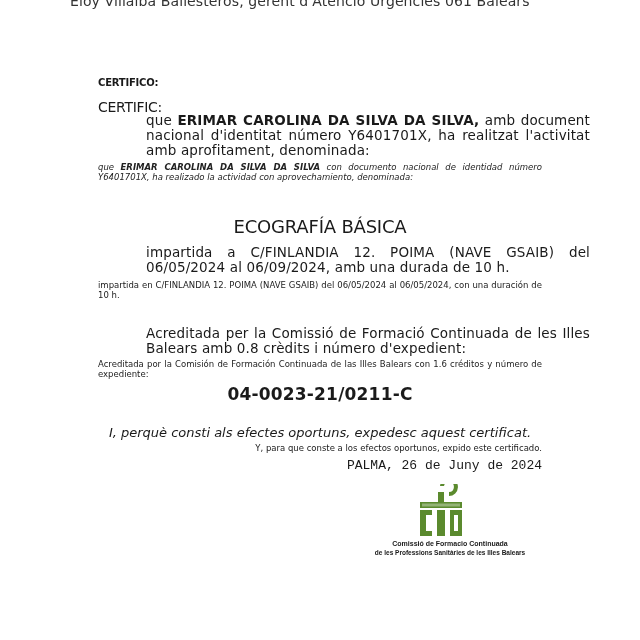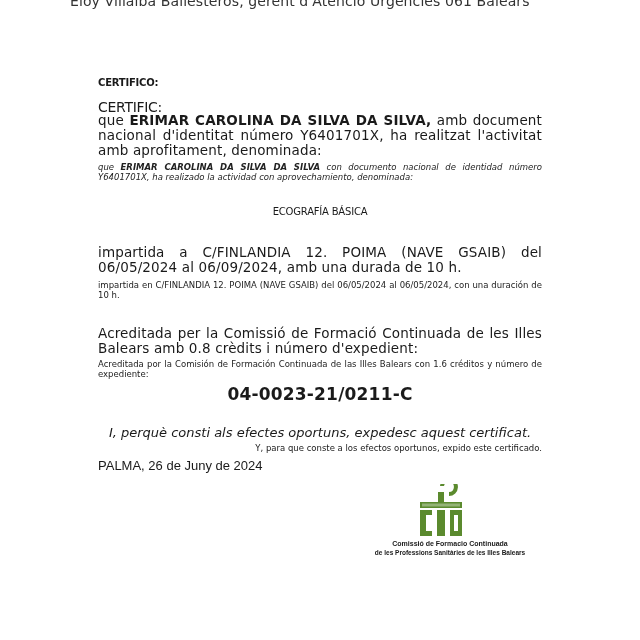--- a/index.html
+++ b/index.html
@@ -3,27 +3,27 @@
 <meta charset="utf-8">
 <style>
   html, body { margin: 0; padding: 0; background: #ffffff; }
   body { width: 640px; height: 640px; position: relative; overflow: hidden; color: #1a1a1a;
          font-family: "DejaVu Sans", sans-serif; }
   .abs { position: absolute; white-space: nowrap; }
   .header-line { left: 70px; top: -7px; font-size: 14px; color: #333; letter-spacing: 0.1px; }
   .cert-ca { left: 98px; top: 57px; font-size: 14px; font-weight: normal; letter-spacing: -0.3px; margin-top: 42px; }
   .cert-es { left: 98px; top: 77px; font-size: 10px; font-weight: bold; letter-spacing: -0.2px; }
   .para { position: absolute; left: 98px; width: 444px; }
-  .ca { font-size: 13.5px; line-height: 15px; text-align: justify; letter-spacing: 0.15px; }
+  .ca { font-size: 13.5px; line-height: 15px; text-align: justify; letter-spacing: 0.15px; margin-left: 48px; }
   .es { font-size: 8.5px; line-height: 10px; text-align: justify; color: #222; }
-  .title { left: 98px; width: 444px; top: 206px; font-size: 10px; text-align: center; position:absolute; letter-spacing: -0.2px;}
+  .title { left: 98px; width: 444px; top: 216px; font-size: 18px; text-align: center; position:absolute; letter-spacing: -0.2px;}
   .exp { position:absolute; left: 98px; width: 444px; top: 384px; font-size: 17px; font-weight: bold; text-align:center; letter-spacing: 0.2px; }
   .closing-ca { position:absolute; left: 98px; width: 444px; top: 425px; font-size: 13px; text-align:center;font-style:italic; }
   .closing-es { position:absolute; left: 98px; width: 444px; top: 443px; font-size: 8.5px; text-align:right; }
-  .place-date { position:absolute; left: 98px; width: 444px; top: 458px; font-size: 13px; text-align:left; font-family: Liberation Sans, sans-serif;}
+  .place-date { position:absolute; left: 98px; width: 444px; top: 458px; font-size: 13px; text-align:right; font-family: Liberation Mono, monospace;}
   .logo { position:absolute; left: 418px; top: 484px; width: 46px; height: 55px; }
   .logo-cap1 { position:absolute; left: 360px; top: 540px; width: 180px; text-align:center; font-size: 7px; font-weight: bold; font-family: "Liberation Sans", sans-serif; }
   .logo-cap2 { position:absolute; left: 340px; top: 549px; width: 220px; text-align:center; font-size: 6.5px; font-weight: bold; font-family: "Liberation Sans", sans-serif; }
   b { font-weight: bold; }
 </style>
 </head>
 <body>
 
 <div class="abs header-line">Eloy Villalba Ballesteros, gerent d'Atenció Urgències 061 Balears</div>
 

